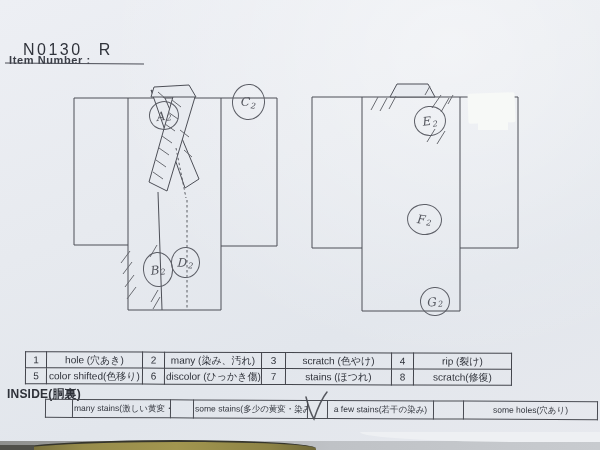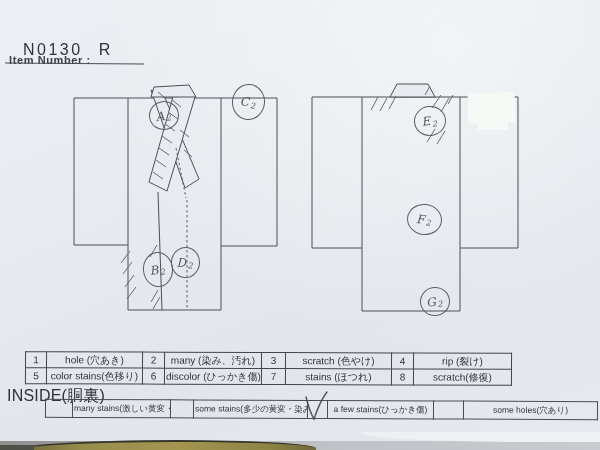--- a/index.html
+++ b/index.html
@@ -33,21 +33,21 @@
   .m-f2{left:407px;top:204px;width:33px;height:29px;transform:rotate(7deg);}
   .m-g2{left:420px;top:287px;width:28px;height:27px;transform:rotate(-4deg);}
   
   .cond-table{position:absolute;left:25px;top:352px;border-collapse:collapse;
     table-layout:fixed;width:486px;transform:rotate(.2deg);}
   .cond-table td{border:1px solid #43454c;height:15px;padding:0 1px;
     text-align:center;vertical-align:middle;color:#2e3139;font-size:10px;
     white-space:nowrap;overflow:hidden;}
   .cond-table td.num{font-size:10px;}
   
-  .inside-label{position:absolute;left:7px;top:386px;font-size:16px;font-weight:normal;
+  .inside-label{position:absolute;left:7px;top:386px;font-size:12px;font-weight:bold;
     color:#2e3139;letter-spacing:.2px;}
   .inside-table{position:absolute;left:45px;top:400px;border-collapse:collapse;
     table-layout:fixed;width:552px;transform:rotate(.25deg);}
   .inside-table td{border:1px solid #4a4c53;height:17px;padding:0 1px;
     text-align:center;vertical-align:middle;color:#33363e;font-size:8.5px;
     white-space:nowrap;overflow:hidden;}
   
   .bottom-strip{position:absolute;left:0;top:441px;width:600px;height:9px;
     background:linear-gradient(90deg,#8e8f8d,#bfc2c6 55%,#c8cbcf);}
   .fabric{position:absolute;left:6px;top:440px;width:310px;height:10px;
@@ -190,21 +190,21 @@
       <td>hole (穴あき)</td>
       <td class="num">2</td>
       <td>many (染み、汚れ)</td>
       <td class="num">3</td>
       <td>scratch (色やけ)</td>
       <td class="num">4</td>
       <td>rip (裂け)</td>
     </tr>
     <tr>
       <td class="num">5</td>
-      <td>color stains(色移り)</td>
+      <td>color shifted(色移り)</td>
       <td class="num">6</td>
       <td>discolor (ひっかき傷)</td>
       <td class="num">7</td>
       <td>stains (ほつれ)</td>
       <td class="num">8</td>
       <td>scratch(修復)</td>
     </tr>
   </tbody>
     </table>
 
@@ -220,21 +220,21 @@
         <col style="width:30px">
         <col style="width:134px">
     </colgroup>
     <tbody>
         <tr>
       <td></td>
       <td>many stains(激しい黄変・染み)</td>
       <td></td>
       <td>some stains(多少の黄変・染み)</td>
       <td></td>
-      <td>a few stains(ひっかき傷)</td>
+      <td>a few stains(若干の染み)</td>
       <td></td>
       <td>some holes(穴あり)</td>
     </tr>
   </tbody>
     </table>
 
   <div class="bottom-strip"></div>
   <div class="paper-curl"></div>
   <div class="fabric"></div>
   <div class="corner-dark"></div>

